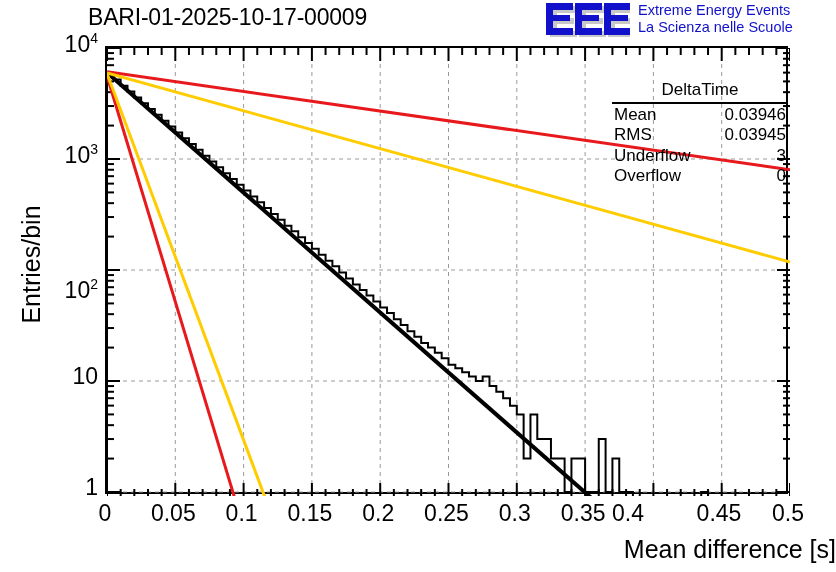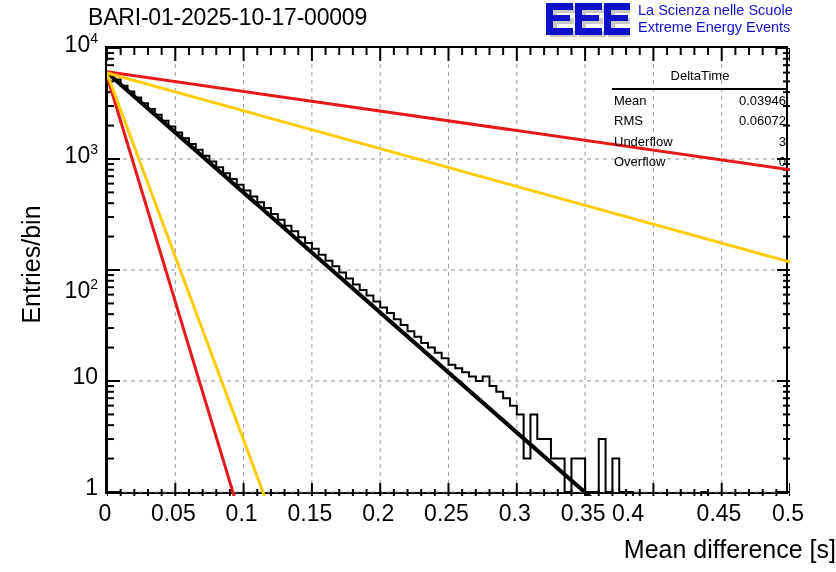--- a/index.html
+++ b/index.html
@@ -50,22 +50,22 @@
     transform:rotate(-90deg);transform-origin:center center;
   }
   #x-axis-title{
     position:absolute;left:836px;top:535px;
     font-size:25px;white-space:nowrap;
     transform:translateX(-100%);
   }
 
   
   #stats-box{
-    position:absolute;left:612px;top:66px;width:176px;
-    font-size:13px;line-height:20.5px;
+    position:absolute;left:612px;top:80px;width:176px;
+    font-size:17px;line-height:20.5px;
   }
   #stats-title{text-align:center;padding-bottom:1px;}
   #stats-rule{border-bottom:2px solid #000;margin:0 0 1px 0;}
   .stats-row{display:flex;justify-content:space-between;white-space:nowrap;}
   .stats-row .k{padding-left:2px;}
   .stats-row .v{padding-right:2px;}
 </style>
 </head>
 <body>
 <div id="root">
@@ -97,22 +97,22 @@
           <rect x="36" y="0" width="20" height="7" fill="#1111cc"></rect>
           <rect x="36" y="12" width="17" height="6" fill="#1111cc"></rect>
           <rect x="36" y="25" width="20" height="7" fill="#1111cc"></rect>
           <rect x="58" y="0" width="7" height="32" fill="#1111cc"></rect>
           <rect x="65" y="0" width="20" height="7" fill="#1111cc"></rect>
           <rect x="65" y="12" width="17" height="6" fill="#1111cc"></rect>
           <rect x="65" y="25" width="20" height="7" fill="#1111cc"></rect>
         </g>
   </svg>
   <div id="eee-text">
+    <div>Extreme Energy Events</div>
     <div>La Scienza nelle Scuole</div>
-    <div>Extreme Energy Events</div>
   </div>
 </div>
 
 <div id="ylabels">
       <div class="ytick-label" style="top: 30px;"><span>10</span><sup>4</sup></div>
       <div class="ytick-label" style="top: 141px;"><span>10</span><sup>3</sup></div>
       <div class="ytick-label" style="top: 252px; margin-top: 24px;"><span>10</span><sup>2</sup></div>
       <div class="ytick-label" style="top: 363px;">10</div>
       <div class="ytick-label" style="top: 474px;">1</div>
     </div>
@@ -346,21 +346,21 @@
 <div id="stats-box">
   <div id="stats-title">DeltaTime</div>
   <div id="stats-rule"></div>
   <div id="stats-rows">
         <div class="stats-row">
           <span class="k">Mean</span>
           <span class="v">0.03946</span>
         </div>
         <div class="stats-row">
           <span class="k">RMS</span>
-          <span class="v">0.06072</span>
+          <span class="v">0.03945</span>
         </div>
         <div class="stats-row">
           <span class="k">Underflow</span>
           <span class="v">3</span>
         </div>
         <div class="stats-row">
           <span class="k">Overflow</span>
           <span class="v">0</span>
         </div>
       </div>

